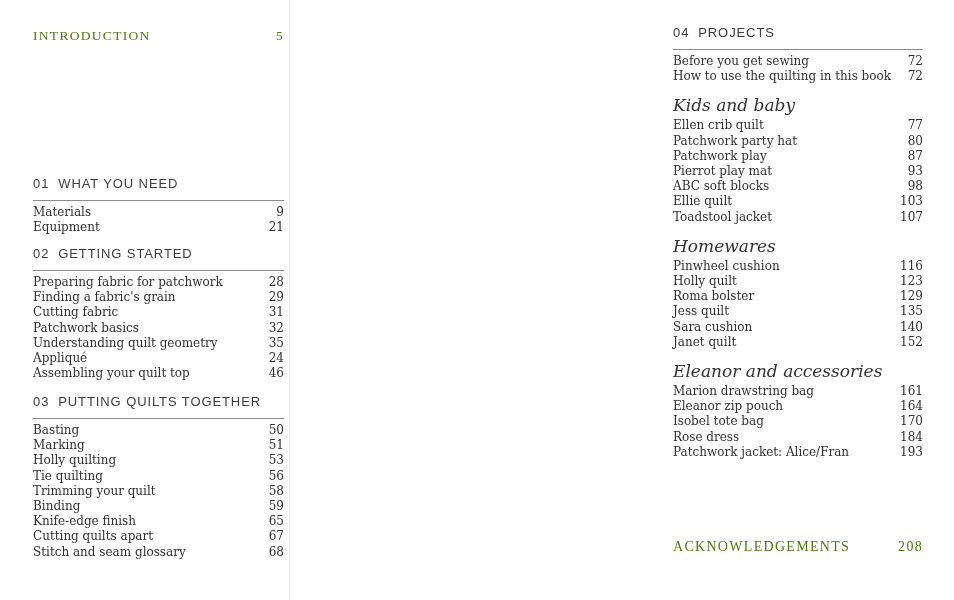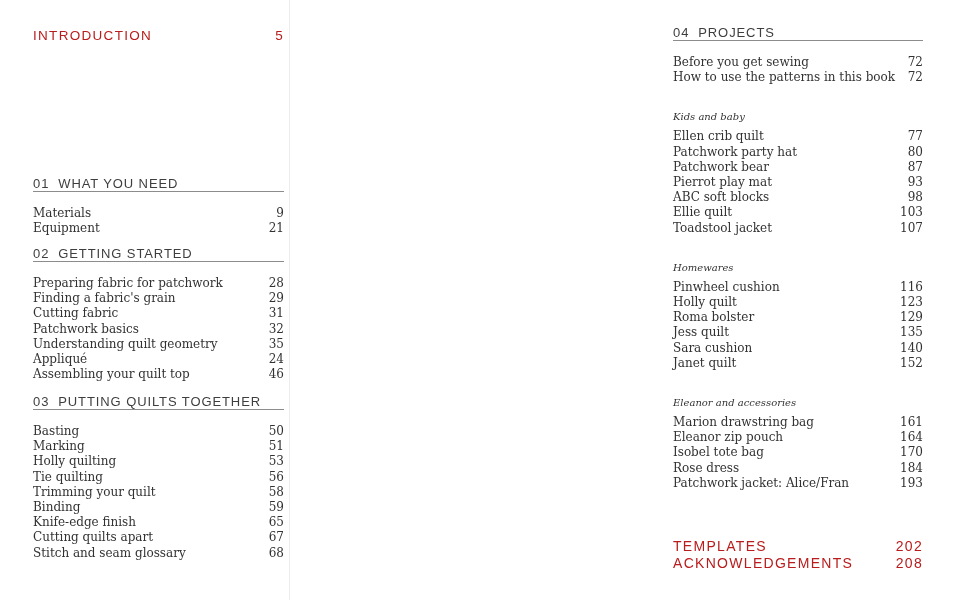--- a/index.html
+++ b/index.html
@@ -14,47 +14,47 @@
     position:absolute; top:0; left:289px; width:1px; height:600px;
     background:#ececec;
   }
   .col-left  { left:33px;  width:251px; }
   .col-right { left:673px; width:250px; }
   .abs { position:absolute; }
 
   
   .big-row {
     display:flex; justify-content:space-between; align-items:baseline;
-    font-family:Liberation Sans, sans-serif;
-    font-size:13.5px; letter-spacing:1.3px; color:#b91c1c;
+    font-family:Liberation Serif, serif;
+    font-size:13.5px; letter-spacing:1.3px; color:#4d7c0f;
     line-height:17px;
   }
   .footer-rows .big-row { font-size:14px; }
 
   
   .section-head {
     display:flex; align-items:baseline;
     font-family:"Liberation Sans", sans-serif;
     font-size:13px; letter-spacing:0.9px; color:#3e3e3e;
-    padding-bottom:0; border-bottom:1px solid #8c8c8c;
-    margin-bottom:14px;
+    padding-bottom:9px; border-bottom:1px solid #8c8c8c;
+    margin-bottom:4px;
   }
   .section-head .sec-num { margin-right:9px; }
 
   
   .row {
     display:flex; justify-content:space-between; align-items:center;
     font-size:12px; line-height:15.2px; white-space:nowrap;
   }
   .row .pg { margin-left:8px; }
 
   
   .subsec-title {
-    font-style:italic; font-size:10px; color:#333333;
-    margin-top:24px; margin-bottom:5px; line-height:15px;
+    font-style:italic; font-size:17px; color:#333333;
+    margin-top:14px; margin-bottom:5px; line-height:15px;
   }
   .entries { margin:0; }
 </style>
 </head>
 <body>
 
 <div class="page-edge"></div>
 
 <div class="abs col-left big-row" style="top:27px;">
   <span>INTRODUCTION</span>
@@ -164,38 +164,38 @@
   <div class="section-head">
     <span class="sec-num">04</span>
     <span>PROJECTS</span>
   </div>
   <div class="entries">
     <div class="row">
       <span>Before you get sewing</span>
       <span class="pg">72</span>
     </div>
     <div class="row">
-      <span>How to use the patterns in this book</span>
+      <span>How to use the quilting in this book</span>
       <span class="pg">72</span>
     </div>
   </div>
 
   <div>
     <div class="subsec-title">Kids and baby</div>
     <div class="entries">
       <div class="row">
         <span>Ellen crib quilt</span>
         <span class="pg">77</span>
       </div>
       <div class="row">
         <span>Patchwork party hat</span>
         <span class="pg">80</span>
       </div>
       <div class="row">
-        <span>Patchwork bear</span>
+        <span>Patchwork play</span>
         <span class="pg">87</span>
       </div>
       <div class="row">
         <span>Pierrot play mat</span>
         <span class="pg">93</span>
       </div>
       <div class="row">
         <span>ABC soft blocks</span>
         <span class="pg">98</span>
       </div>
@@ -262,20 +262,16 @@
       <div class="row">
         <span>Patchwork jacket: Alice/Fran</span>
         <span class="pg">193</span>
       </div>
     </div>
   </div>
 </div>
 
 <div class="abs col-right footer-rows" style="top:538px;">
   <div class="big-row">
-    <span>TEMPLATES</span>
-    <span>202</span>
-  </div>
-  <div class="big-row">
     <span>ACKNOWLEDGEMENTS</span>
     <span>208</span>
   </div>
 </div>
 
 </body></html>

